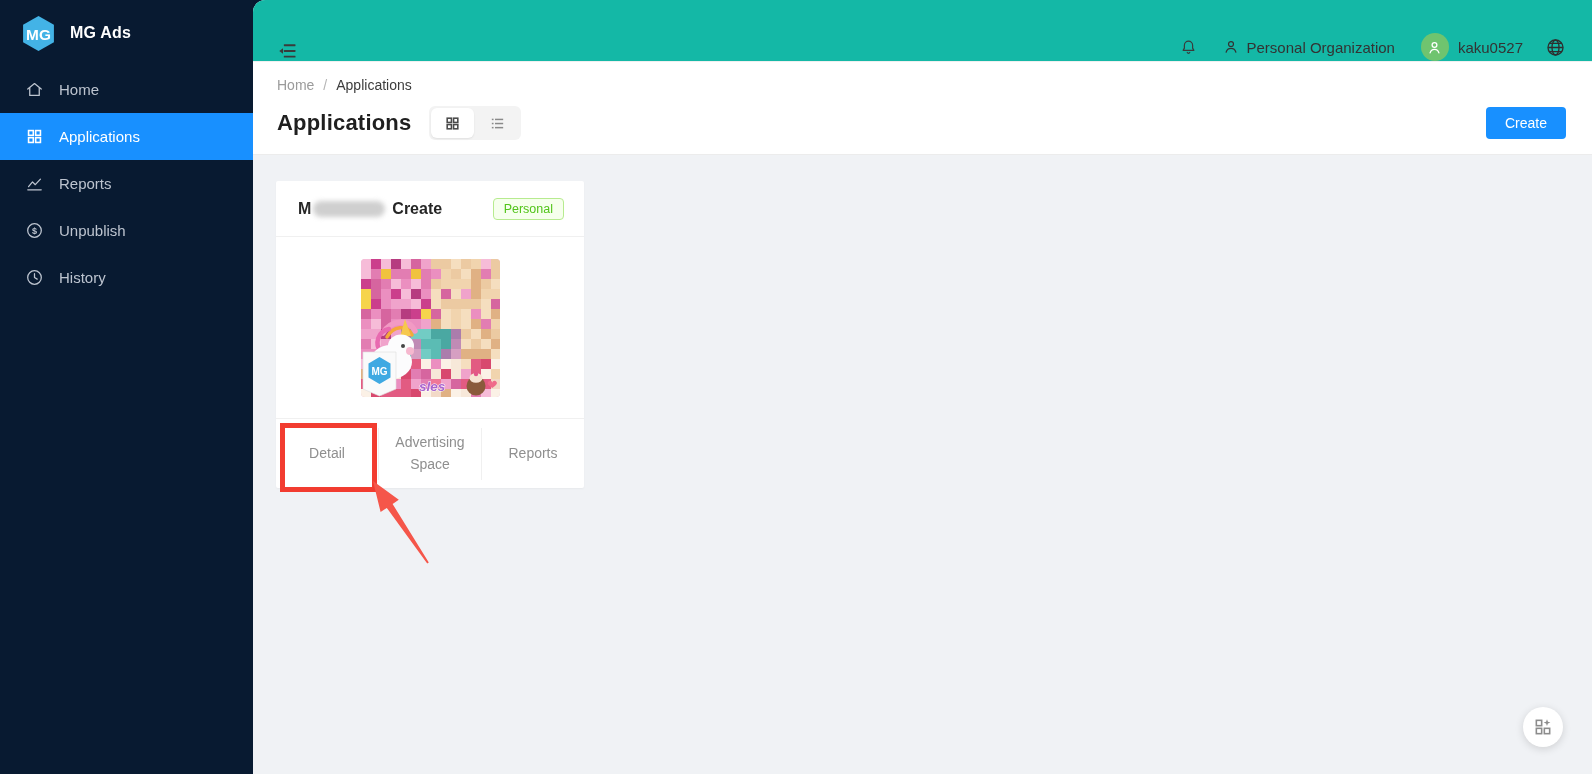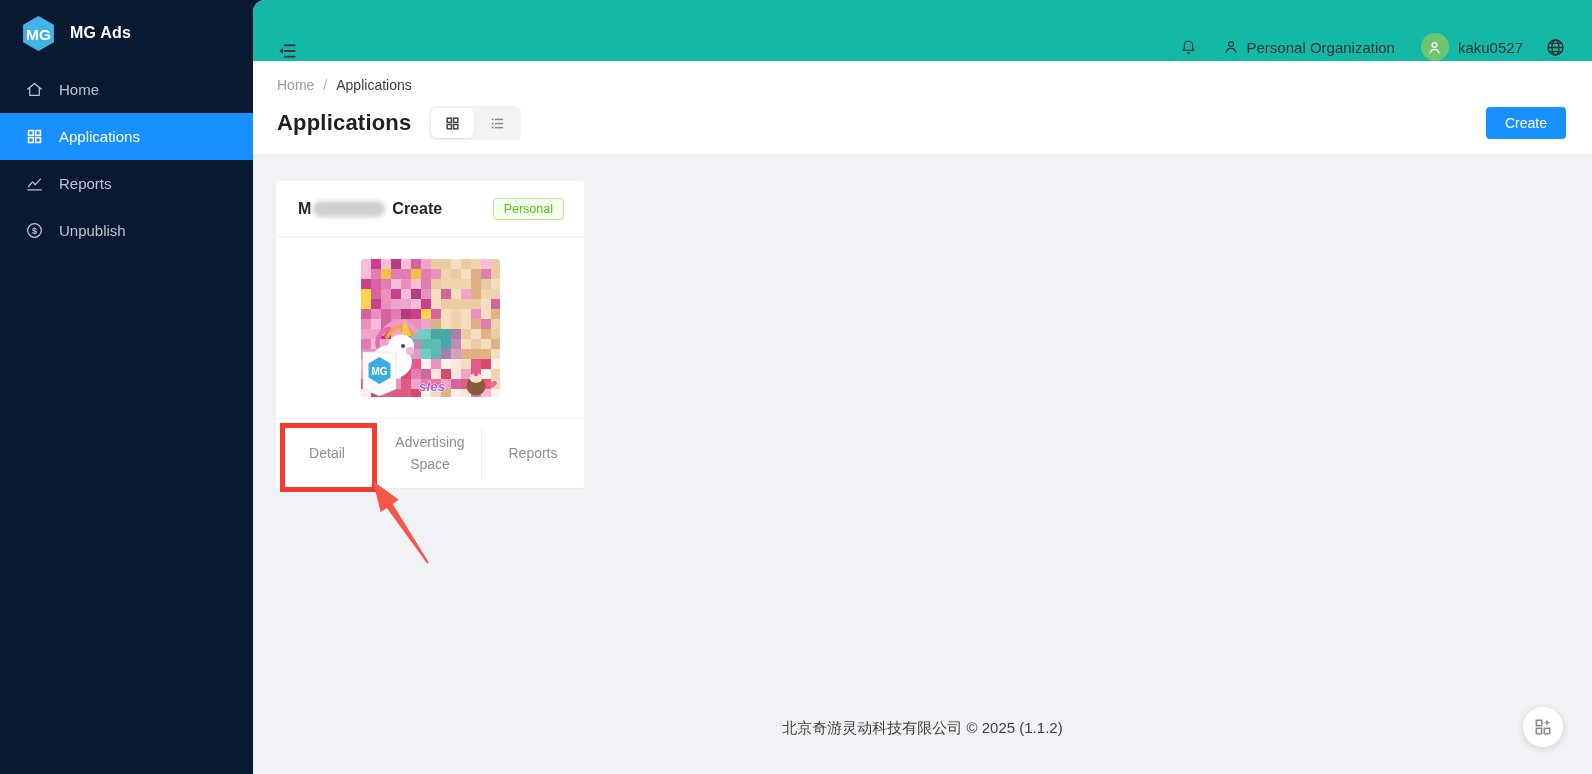--- a/index.html
+++ b/index.html
@@ -182,20 +182,29 @@
         <span class="mi-label">Reports</span>
       </div>
         <div class="menu-item">
         <span class="mi-icon">
             <svg viewBox="0 0 24 24" fill="none" stroke="currentColor" stroke-width="1.6">
               <circle cx="12" cy="12" r="8.6"></circle>
               <text x="12" y="16.2" text-anchor="middle" font-size="11.5" font-weight="bold" fill="currentColor" stroke="none" font-family="Liberation Sans, sans-serif">$</text>
             </svg>
           </span>
         <span class="mi-label">Unpublish</span>
+      </div>
+        <div class="menu-item">
+        <span class="mi-icon">
+            <svg viewBox="0 0 24 24" fill="none" stroke="currentColor" stroke-width="1.6" stroke-linecap="round" stroke-linejoin="round">
+              <circle cx="12" cy="12" r="8.6"></circle>
+              <path d="M12 7.2V12l3.4 2.1"></path>
+            </svg>
+          </span>
+        <span class="mi-label">History</span>
       </div>
       </nav>
 
   </aside>
 
   <div class="main">
 
     <div class="topbar">
       <span class="fold-btn icon-btn">
         <svg viewBox="0 0 24 24" width="22" height="20" fill="currentColor">
@@ -523,21 +532,20 @@
             </div>
           </div>
 
       </div>
 
       <div class="anno-rect"></div>
       <svg class="anno-arrow" width="100" height="100" viewBox="0 0 100 100">
         <polygon points="33,11 58.8,29.8 52.6,34 88.8,92.4 87.2,93.6 46.8,37.9 40.6,42" fill="#f5564a"></polygon>
       </svg>
 
-      <div class="footer-text">北京奇游灵动科技有限公司 © 2025 (1.1.2)</div>
 
       <div class="fab">
         <span style="display:inline-flex">
           <svg viewBox="0 0 24 24" width="20" height="20">
             <g fill="none" stroke="currentColor" stroke-width="1.9">
               <rect x="4" y="4" width="6.4" height="6.4"></rect>
               <rect x="4" y="13.6" width="6.4" height="6.4"></rect>
               <rect x="13.6" y="13.6" width="6.4" height="6.4"></rect>
             </g>
             <path d="M16.8 2.6l1.1 3 3 1.1-3 1.1-1.1 3-1.1-3-3-1.1 3-1.1z" fill="currentColor"></path>

